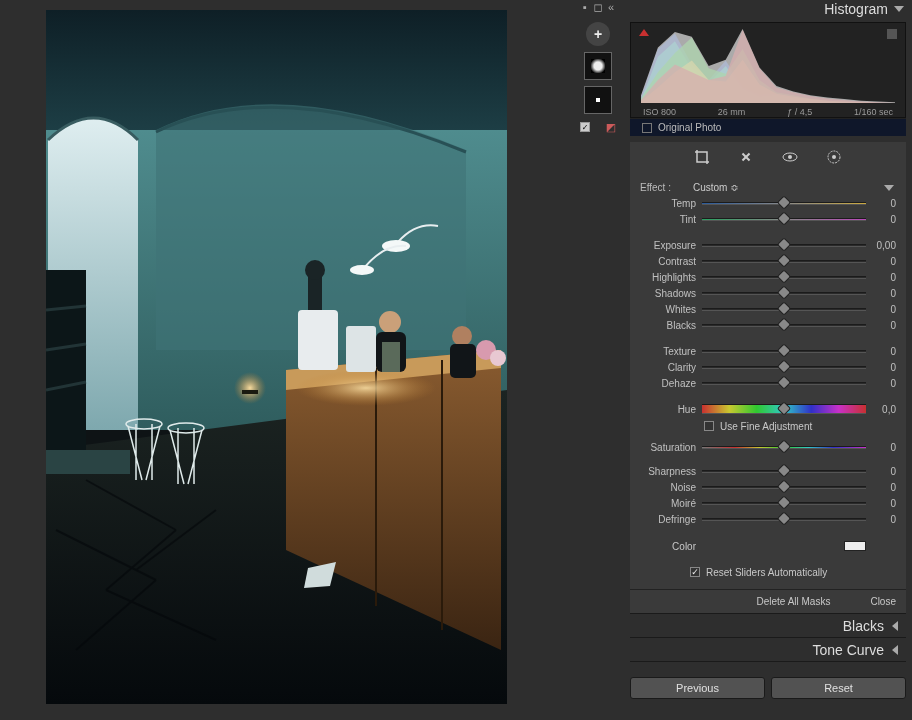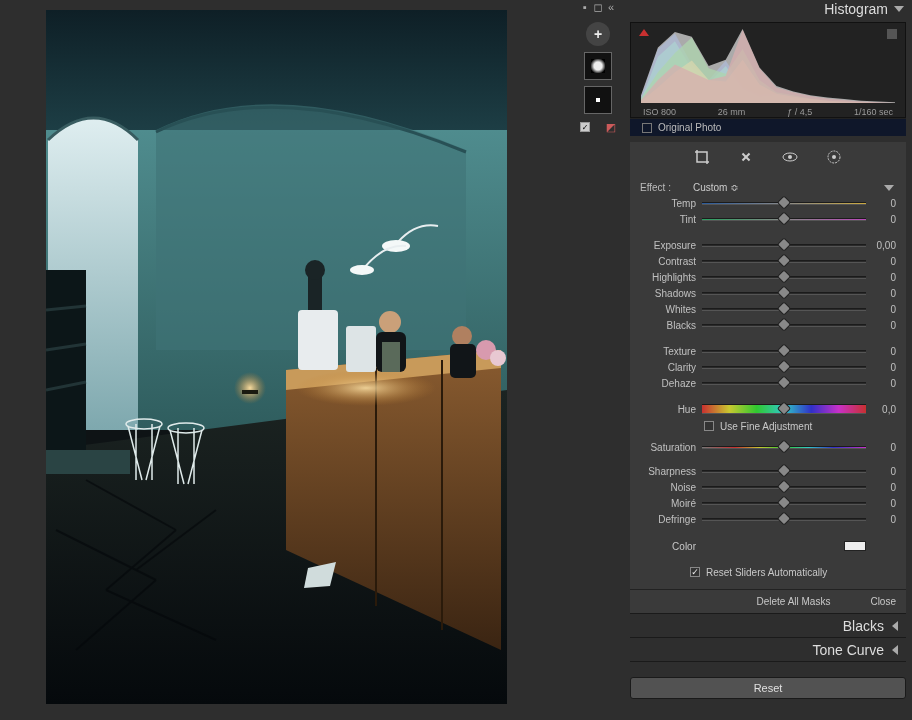--- a/index.html
+++ b/index.html
@@ -386,17 +386,18 @@
     <span class="tri-r"></span>
   </div>
   <div class="section" style="position:relative">
 
     <span>Tone Curve</span>
     <span class="tri-r"></span>
   </div>
   <div class="section small" style="height:10px"></div>
 
   <div class="btnbar">
+    <div class="btn">Previous</div>
     <div class="btn">Reset</div>
   </div>
 </div>
 
 </div>
 
 </body></html>

